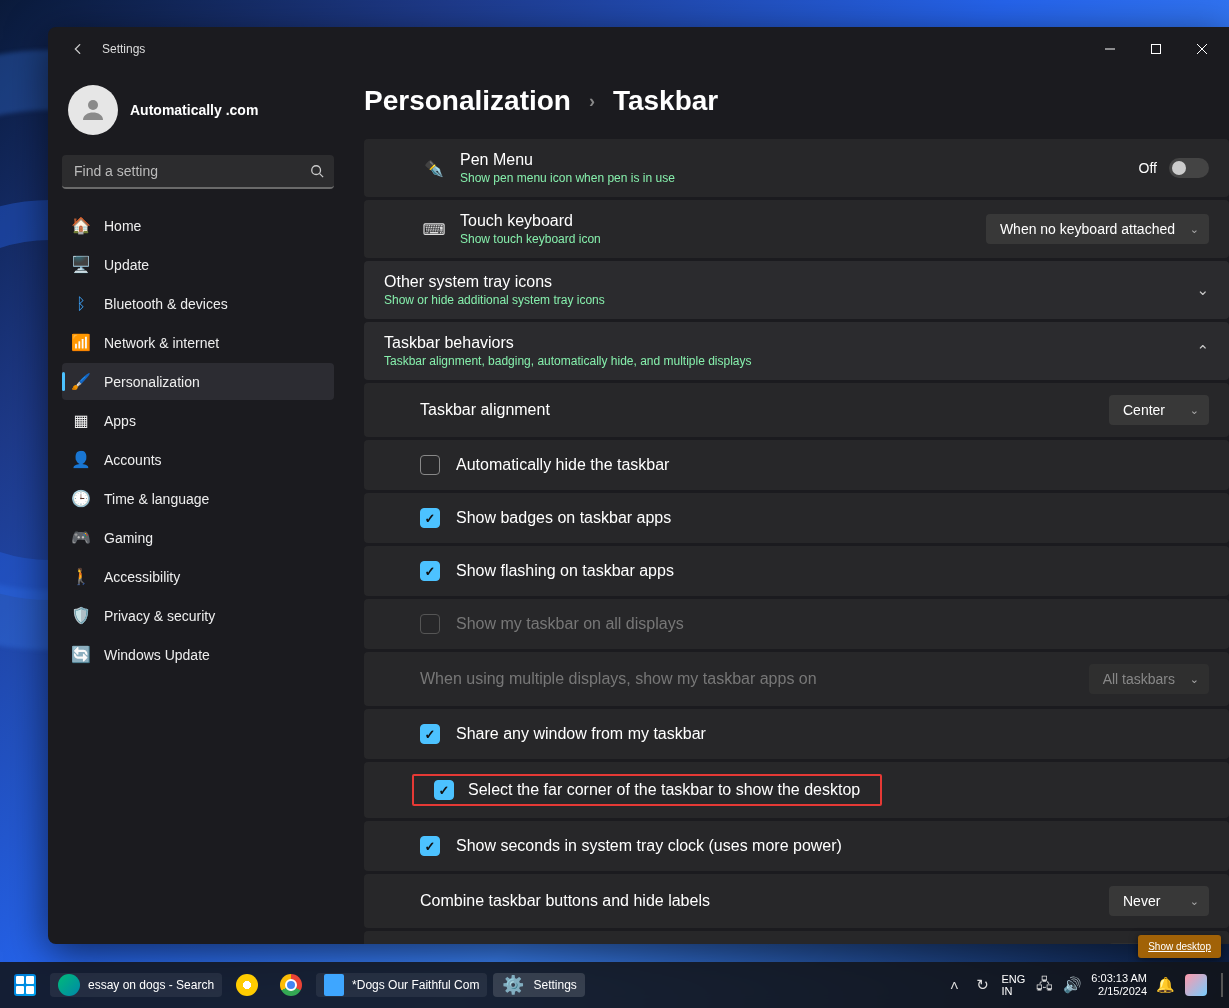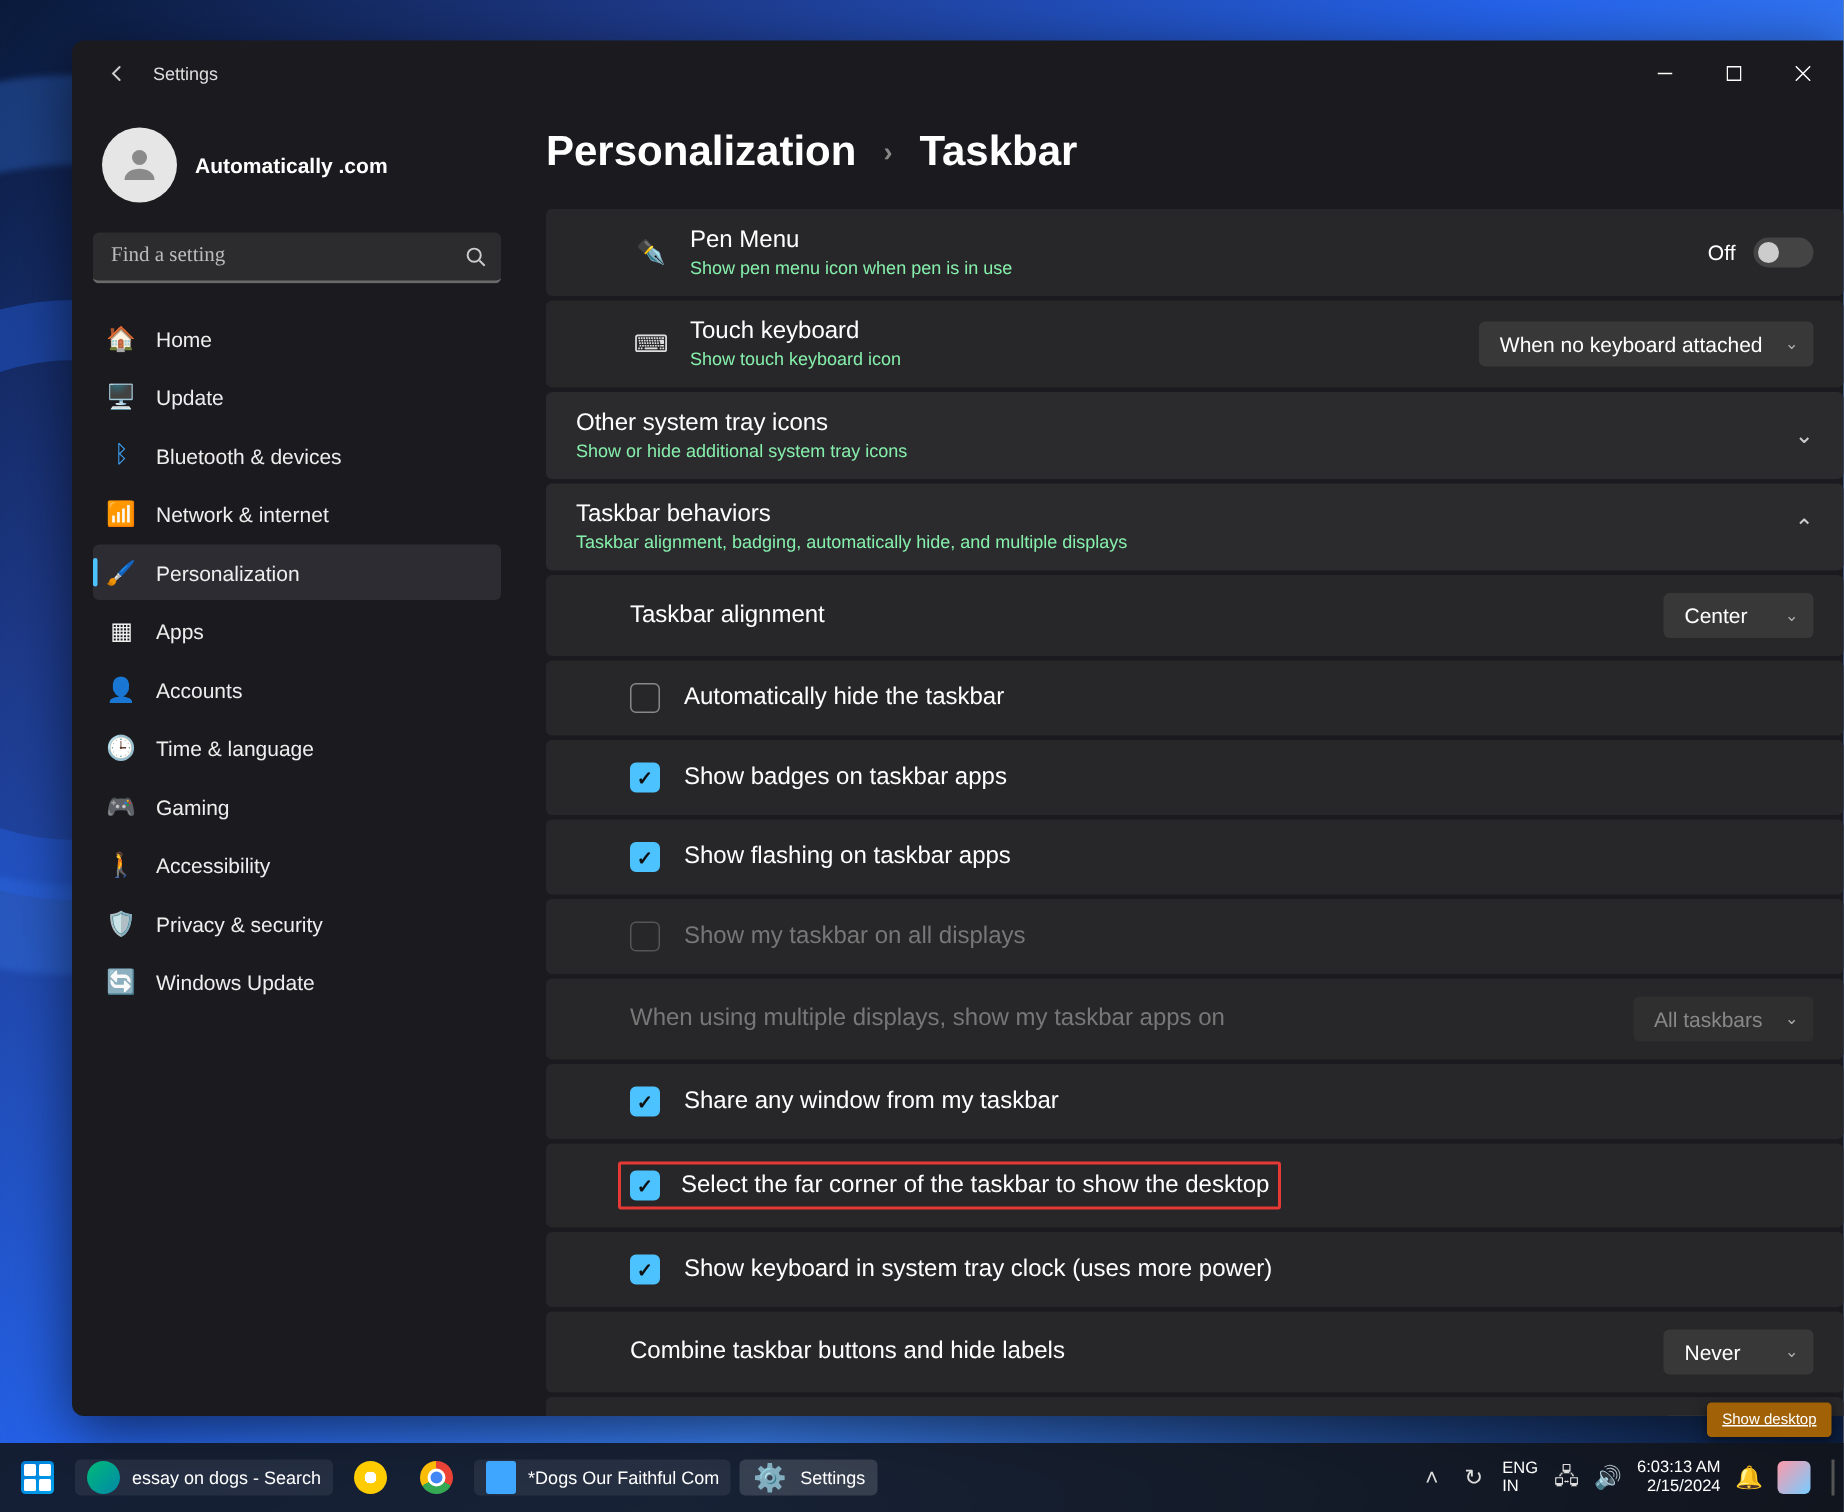--- a/index.html
+++ b/index.html
@@ -59,21 +59,20 @@
 .search-input {
   width: 100%;
   height: 34px;
   background: #2c2c2e;
   border: none;
   border-bottom: 2px solid #6a6a6a;
   border-radius: 4px;
   padding: 0 36px 0 12px;
   color: #ec4899;
   font-size: 14px;
-  font-family: Liberation Serif, serif;
 }
 .search-input::placeholder { color: #bbb; }
 .search-icon { position: absolute; right: 10px; top: 9px; color: #ccc; }
 .nav { display: flex; flex-direction: column; gap: 2px; }
 .nav-item {
   display: flex;
   align-items: center;
   gap: 14px;
   height: 37px;
   padding: 0 10px;
@@ -119,21 +118,21 @@
 .select-pill .chev { position:absolute; right:10px; top:50%; transform:translateY(-50%); color:#aaa; font-size:11px; }
 .chev-btn { color:#ccc; font-size:15px; }
 .checkbox {
   width:20px; height:20px; border-radius:4px; border:1.5px solid #888; display:flex; align-items:center; justify-content:center; flex-shrink:0;
 }
 .checkbox.checked { background:#4cc2ff; border-color:#4cc2ff; color:#000; }
 .checkbox.checked::after { content:"✓"; font-size:13px; font-weight:700; color:#111; }
 .row.disabled { color:#777; }
 .row.disabled .checkbox { border-color:#555; }
 .row.disabled .select-pill { background:#2f2f2f; color:#888; }
-.highlight-box { border:2.5px solid #e53935; padding:4px 6px; border-radius:2px; display:flex; align-items:center; gap:14px; }
+.highlight-box { border:2.5px solid #e53935; padding:4px 20px; border-radius:2px; display:flex; align-items:center; gap:14px; }
 .section-row { background:#2b2b2e; }
 
 .taskbar {
   position:absolute; left:0; right:0; bottom:0; height:46px;
   background: rgba(18,20,26,0.88);
   backdrop-filter: blur(6px);
   display:flex; align-items:center; padding:0 6px;
   color:#fff; font-size:12px;
 }
 .tb-left { display:flex; align-items:center; gap:6px; }
@@ -360,21 +359,21 @@
 
         <div class="row sub2" style="padding-left:48px;">
           <div class="highlight-box">
             <div class="checkbox checked"></div>
             <span class="rlabel">Select the far corner of the taskbar to show the desktop</span>
           </div>
         </div>
 
         <div class="row sub2">
           <div class="checkbox checked"></div>
-          <span class="rlabel">Show keyboard in system tray clock (uses more power)</span>
+          <span class="rlabel">Show seconds in system tray clock (uses more power)</span>
         </div>
 
         <div class="row sub2">
           <span class="rlabel">Combine taskbar buttons and hide labels</span>
           <div class="spacer"></div>
           <div class="select-pill">
             <span>Never</span>
             <span class="chev">⌄</span>
           </div>
         </div>

